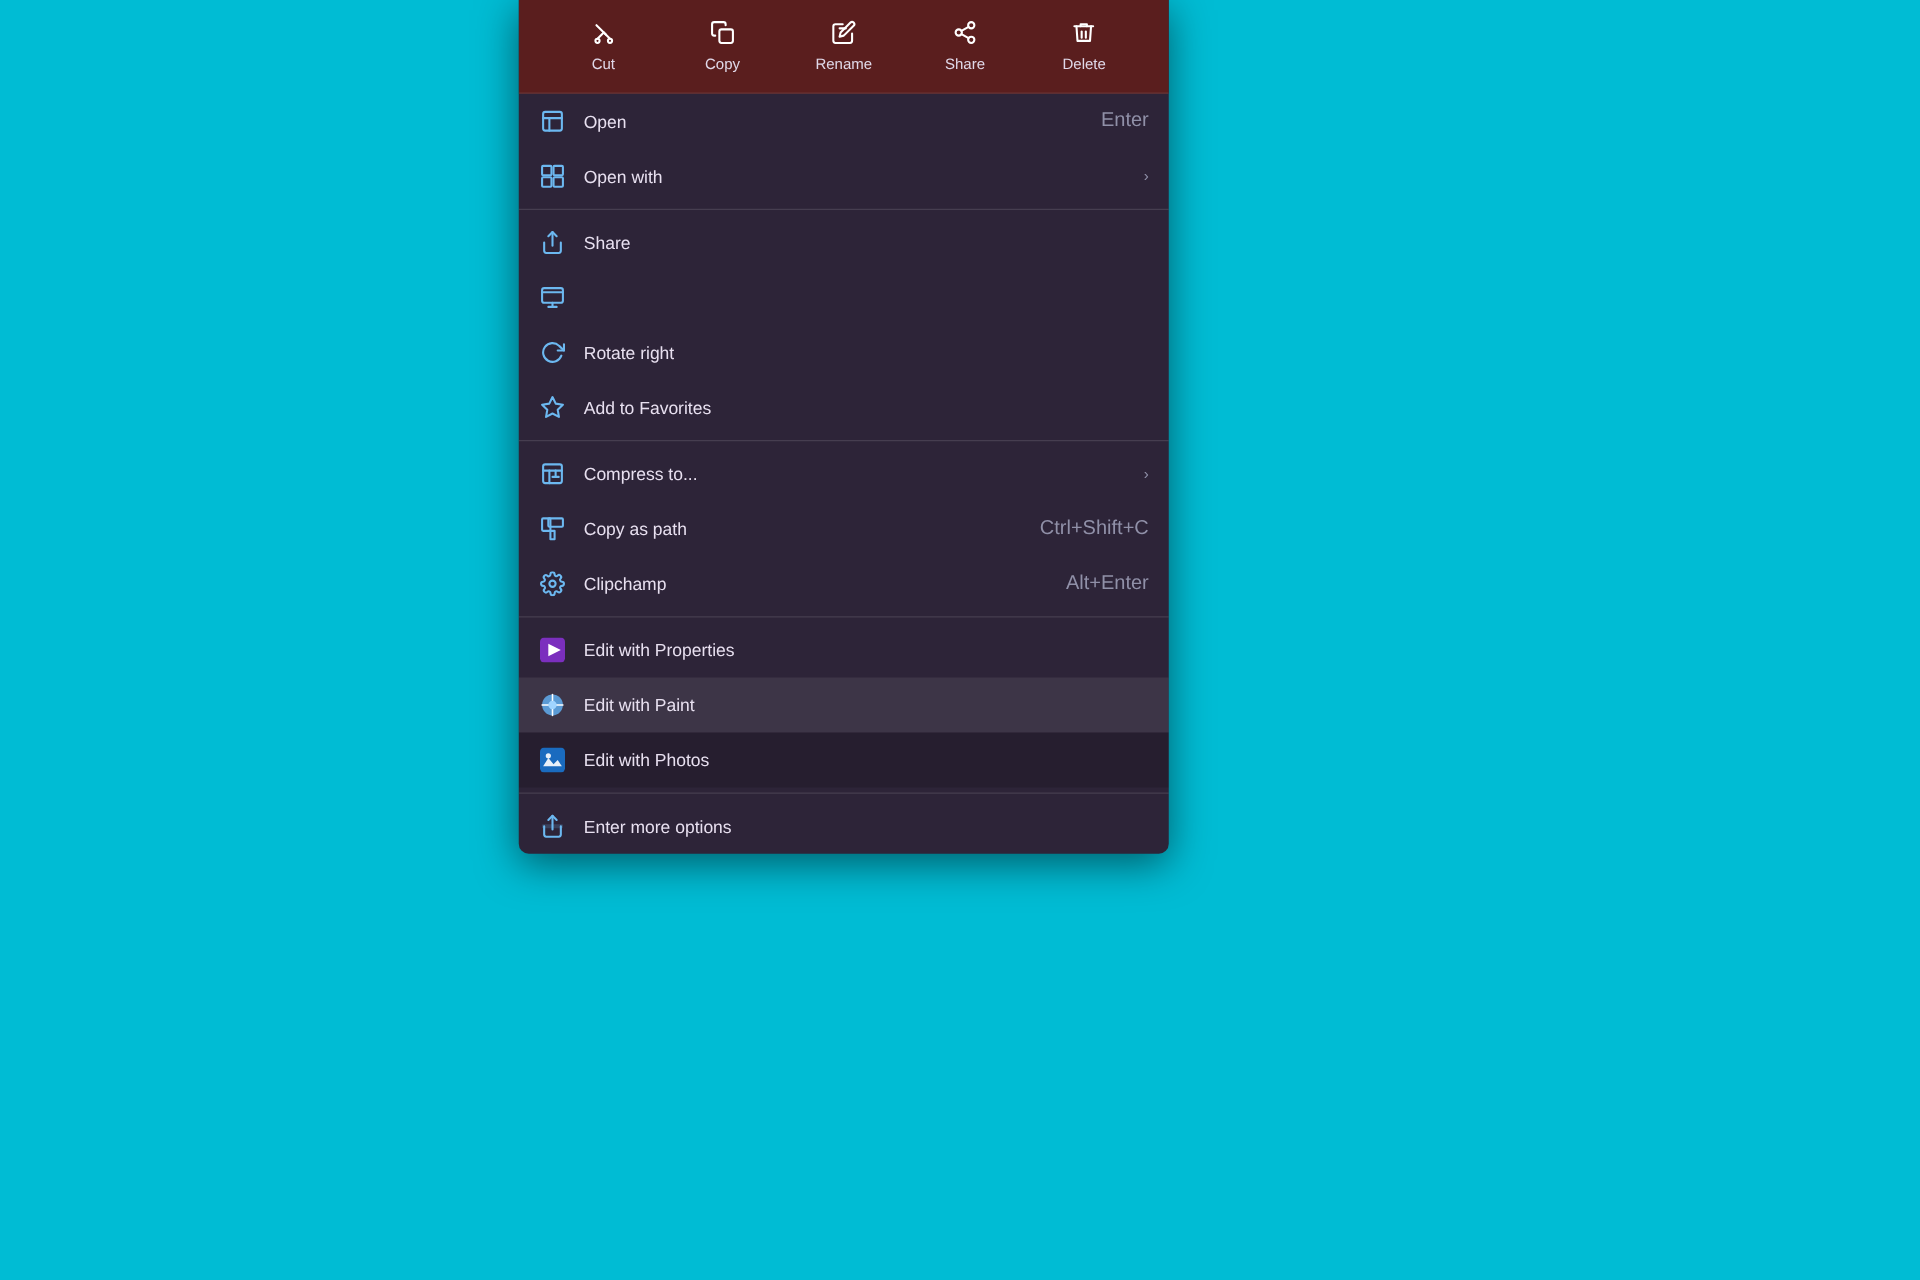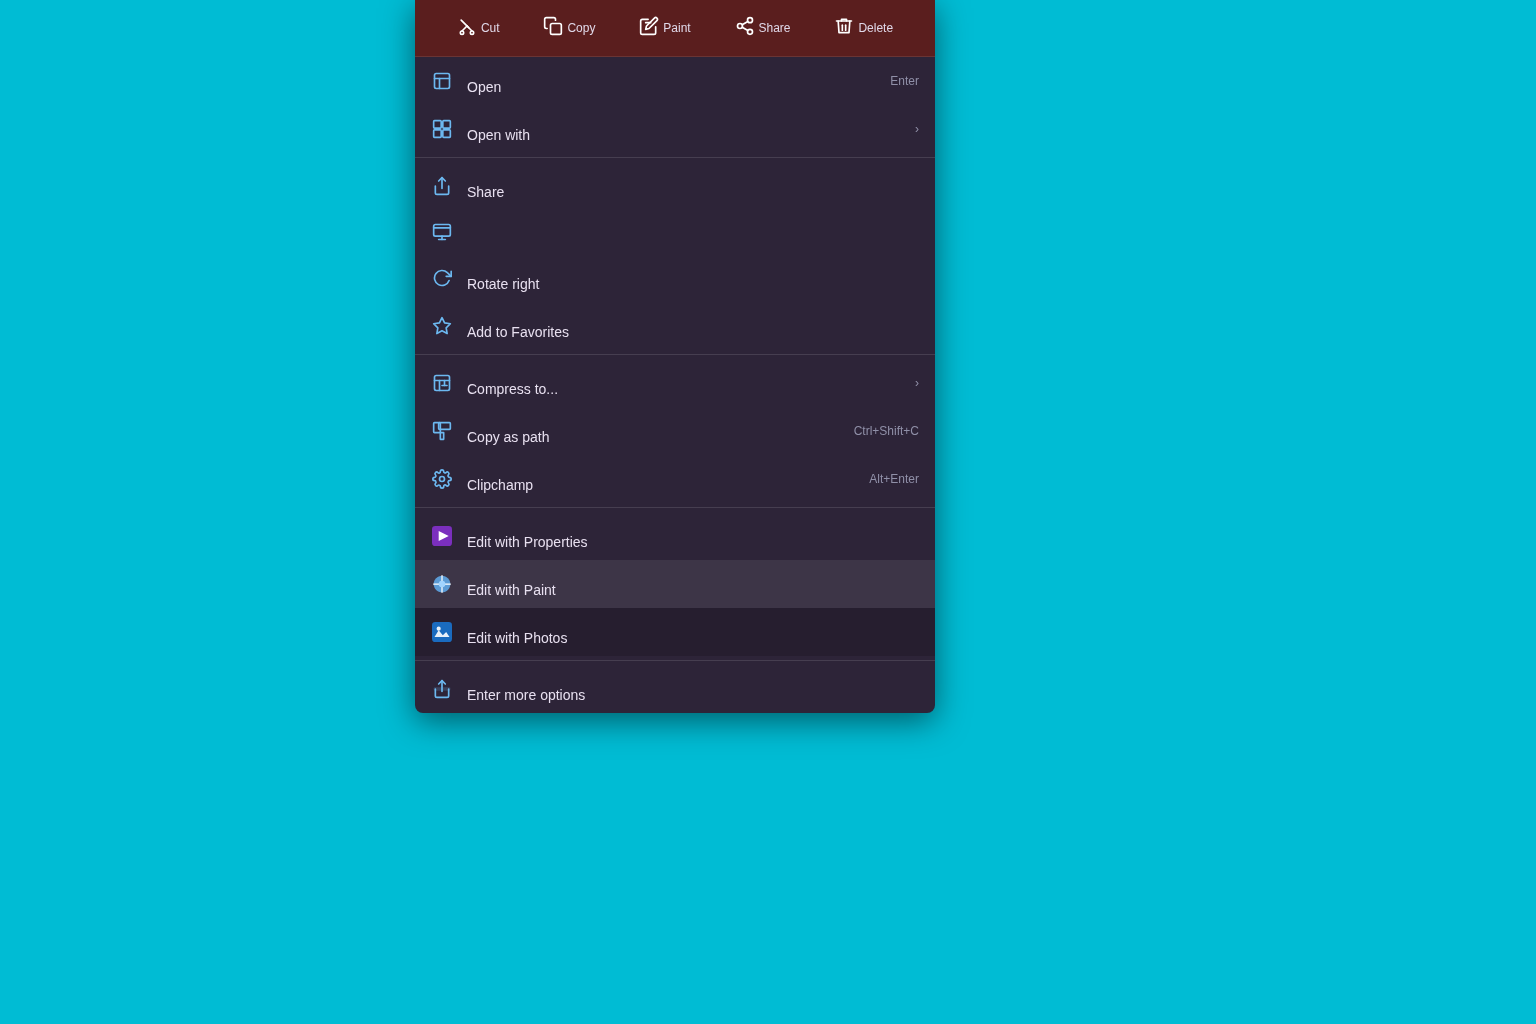--- a/index.html
+++ b/index.html
@@ -33,21 +33,21 @@
       background: #5a1e1e;
       display: flex;
       justify-content: space-around;
       align-items: center;
       padding: 10px 20px;
       border-bottom: 1px solid rgba(255,255,255,0.1);
     }
 
     .toolbar-item {
       display: flex;
-      flex-direction: row;
+      flex-direction: column;
       align-items: center;
       gap: 4px;
       color: #ffffff;
       cursor: pointer;
       padding: 6px 14px;
       border-radius: 4px;
       min-width: 70px;
     }
 
     .toolbar-icon {
@@ -88,25 +88,24 @@
       align-items: center;
       justify-content: center;
       font-size: 18px;
       flex-shrink: 0;
       color: #a0c4ff;
     }
 
     .menu-text {
       flex: 1;
       font-size: 14px;
-      margin-top: 12px;
     }
 
     .menu-shortcut {
-      font-size: 12px;
+      font-size: 16px;
       color: #9090a8;
       margin-left: auto;
     }
 
     .menu-arrow {
       font-size: 12px;
       color: #9090a8;
       margin-left: auto;
     }
 
@@ -149,21 +148,21 @@
       <span class="toolbar-label">Copy</span>
     </div>
     <div class="toolbar-item">
       <span class="toolbar-icon">
         <svg viewBox="0 0 24 24" fill="none" stroke="white" stroke-width="2" stroke-linecap="round" stroke-linejoin="round">
           <path d="M11 4H4a2 2 0 0 0-2 2v14a2 2 0 0 0 2 2h14a2 2 0 0 0 2-2v-7"></path>
           <path d="M18.5 2.5a2.121 2.121 0 0 1 3 3L12 15l-4 1 1-4 9.5-9.5z"></path>
           <line x1="8" y1="8" x2="14" y2="8"></line>
         </svg>
       </span>
-      <span class="toolbar-label">Paint</span>
+      <span class="toolbar-label">Rename</span>
     </div>
     <div class="toolbar-item">
       <span class="toolbar-icon">
         <svg viewBox="0 0 24 24" fill="none" stroke="white" stroke-width="2" stroke-linecap="round" stroke-linejoin="round">
           <circle cx="18" cy="5" r="3"></circle>
           <circle cx="6" cy="12" r="3"></circle>
           <circle cx="18" cy="19" r="3"></circle>
           <line x1="8.59" y1="13.51" x2="15.42" y2="17.49"></line>
           <line x1="15.41" y1="6.51" x2="8.59" y2="10.49"></line>
         </svg>

